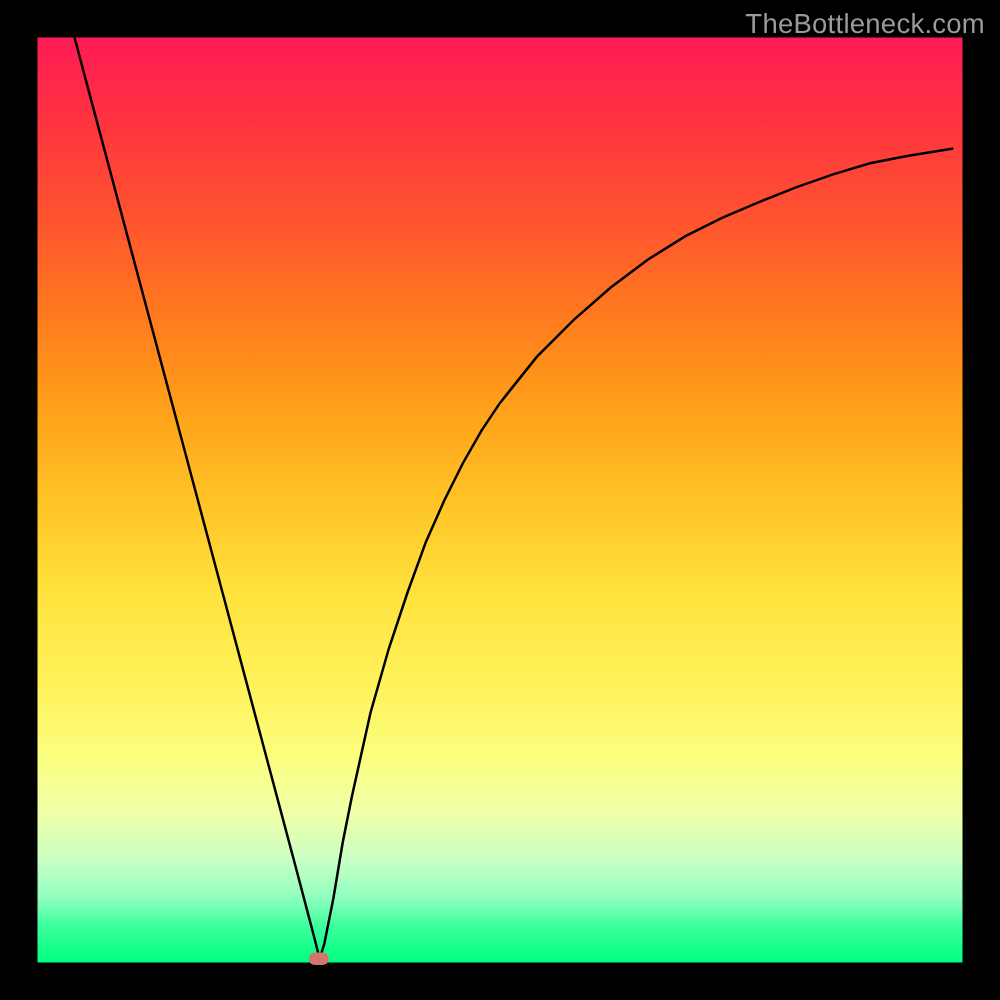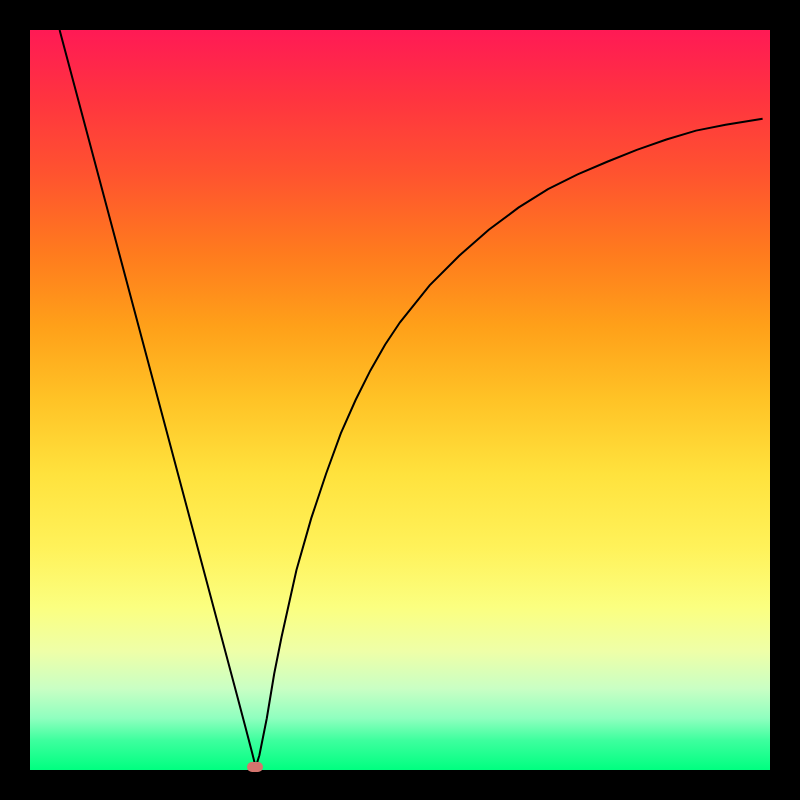--- a/index.html
+++ b/index.html
@@ -70,13 +70,14 @@
 </head>
 <body>
 
 <div class="frame">
   <div class="plot-area">
     <svg class="curve" viewBox="0 0 740 740" preserveAspectRatio="none">
       <path id="curve-path" fill="none" stroke="#000" stroke-width="2" d="M29.60 0.00 L44.40 55.50 L59.20 111.00 L74.00 166.50 L88.80 222.00 L103.60 277.50 L118.40 333.00 L133.20 388.50 L148.00 444.00 L162.80 499.50 L177.60 555.00 L192.40 610.50 L207.20 666.00 L214.60 694.12 L222.00 722.24 L225.70 737.04 L229.40 725.20 L236.80 688.20 L244.20 643.80 L251.60 606.80 L266.40 540.20 L281.20 488.40 L296.00 444.00 L310.80 403.30 L325.60 370.00 L340.40 340.40 L355.20 314.50 L370.00 292.30 L399.60 255.30 L429.20 225.70 L458.80 199.80 L488.40 177.60 L518.00 159.10 L547.60 144.30 L577.20 131.72 L606.80 119.88 L636.40 109.52 L666.00 100.64 L695.60 94.72 L732.60 88.80"></path>
     </svg>
     <div id="marker" class="marker" style="left: 224.96px; top: 737.04px;"></div>
   </div>
+  <div class="watermark">TheBottleneck.com</div>
 </div>
 
 </body></html>

